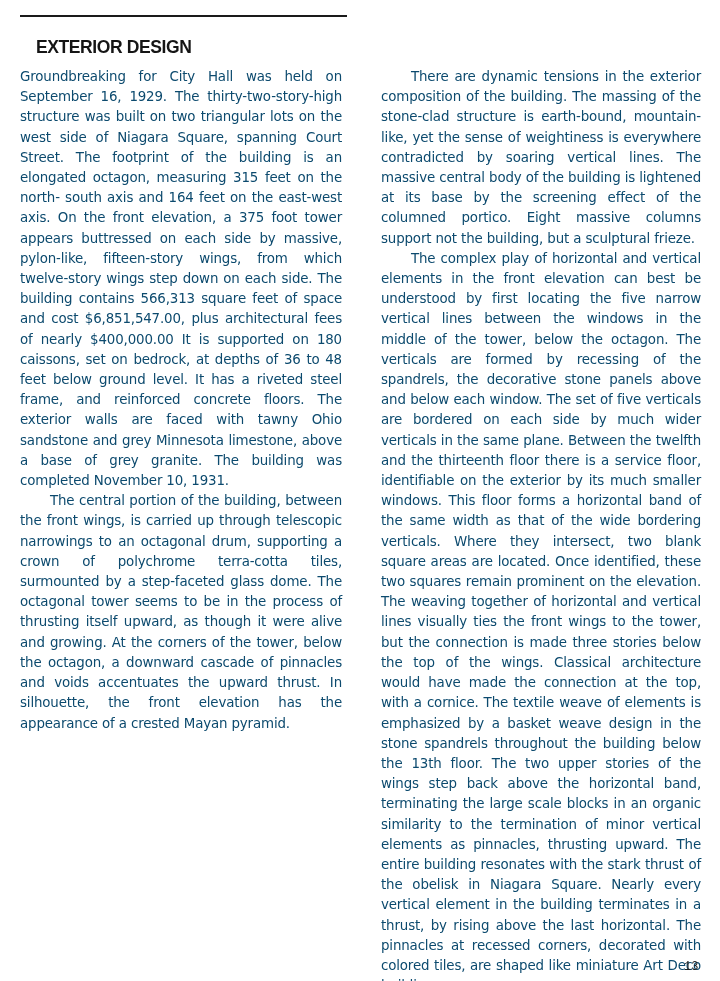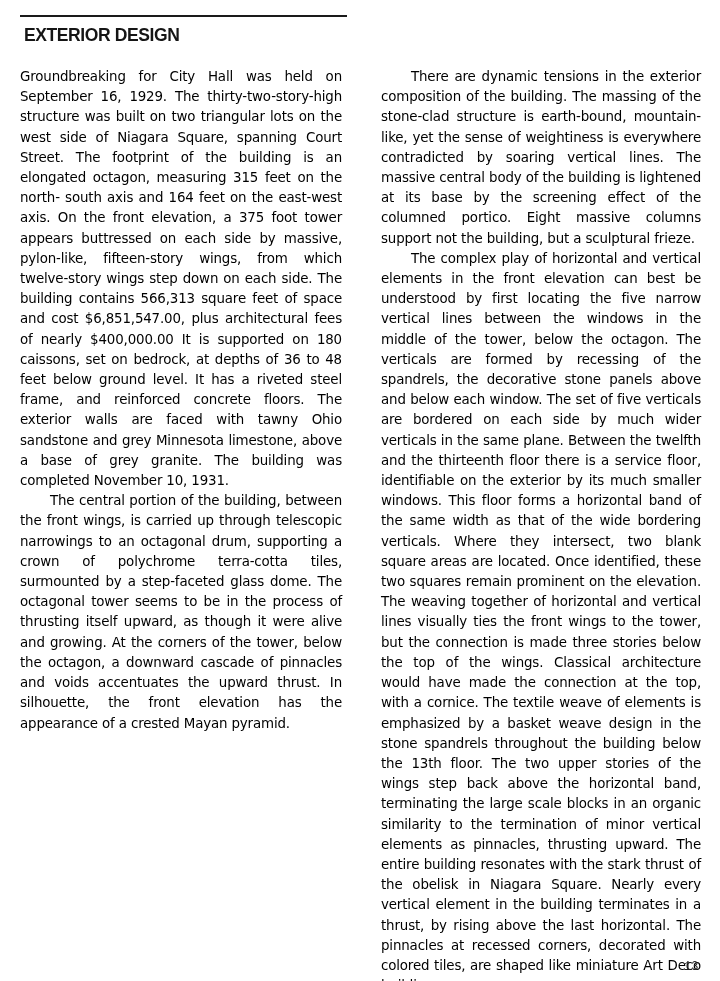--- a/index.html
+++ b/index.html
@@ -20,37 +20,37 @@
       left: 20px;
       top: 15px;
       width: 327px;
       height: 2px;
       background: #1a1a1a;
     }
     .heading {
       position: absolute;
       left: 20px;
       top: 19px;
-      margin: 4px;
+      margin: 16px;
       font-family: "Liberation Sans", sans-serif;
       font-weight: bold;
       font-size: 17.5px;
       letter-spacing: -0.4px;
       line-height: 24px;
       color: #151515;
     }
     .col {
       position: absolute;
       top: 67px;
       font-family: "DejaVu Sans", sans-serif;
       font-size: 13.4px;
       line-height: 20.2px;
       text-align: justify;
       letter-spacing: -0.15px;
-      color: #000000;
+      color: #0c4a6e;
     }
     .col.left {
       left: 20px;
       width: 322px;
     }
     .col.right {
       left: 381px;
       width: 320px;
     }
     .col p {

